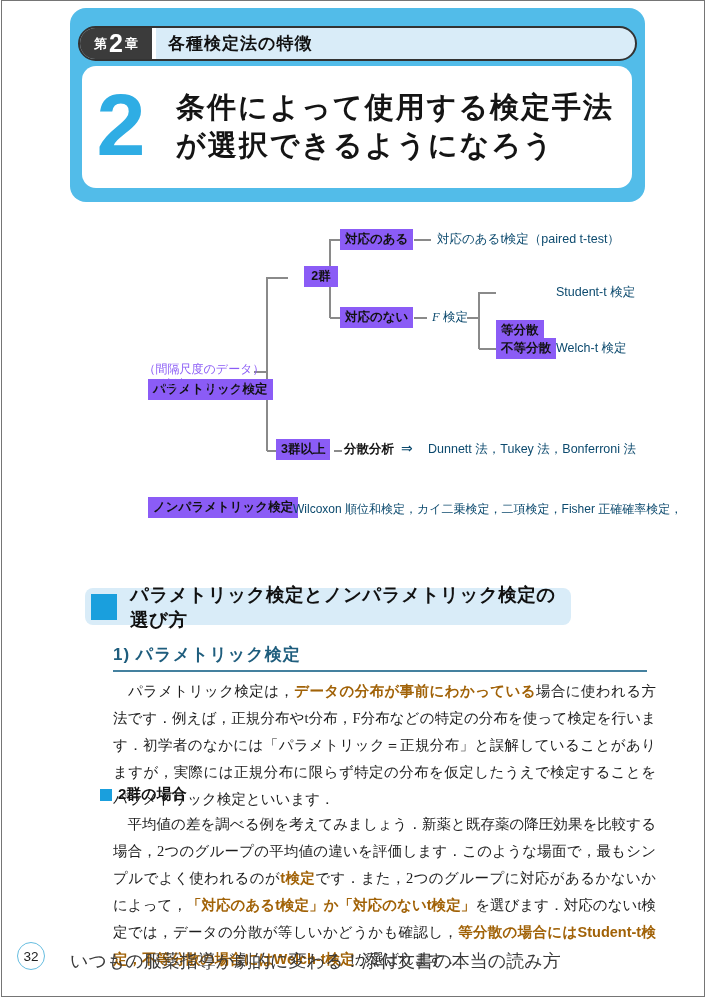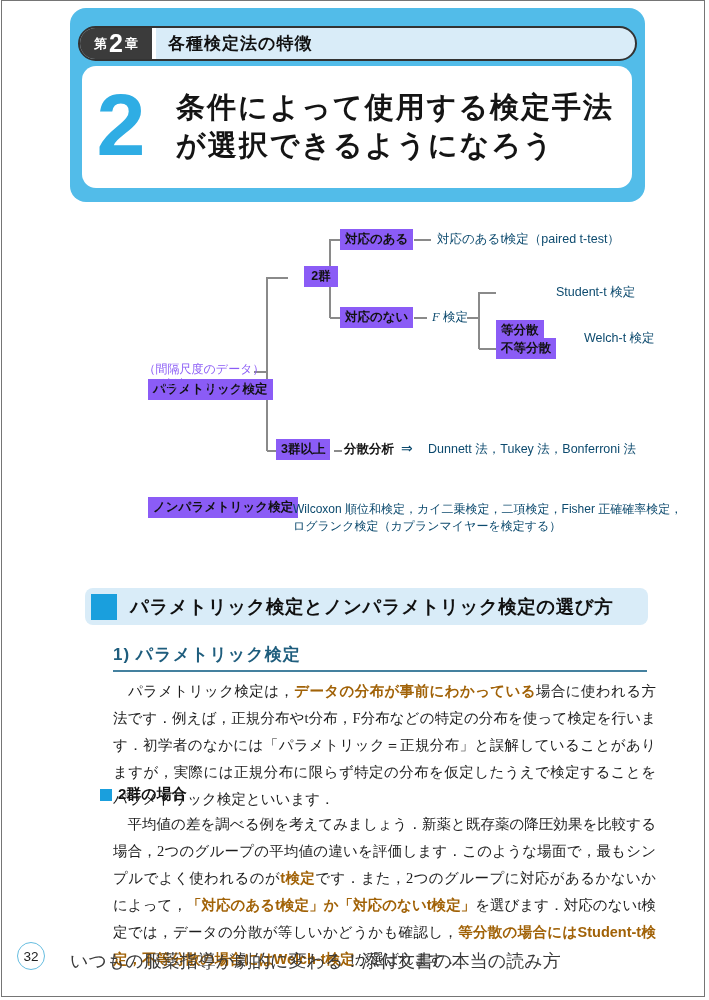--- a/index.html
+++ b/index.html
@@ -46,21 +46,21 @@
   .dtext { position:absolute; font-size:12.5px; color:#0c4a6e; white-space:nowrap; line-height:15px; }
   .dtext.bold { font-weight:bold; color:#111111; }
   .dtext.small { font-size:12px;text-align:center; }
   .dsub { position:absolute; font-size:12px; color:#8b5cf6; text-align:center;
     line-height:15px; white-space:nowrap; }
   .hl { position:absolute; height:1.5px; background:#8a8a8a; }
   .vl { position:absolute; width:1.5px; background:#8a8a8a; }
   .fital { font-style:italic; font-family:"Liberation Serif", serif; }
   
   .section-band {
-    position:absolute; left:85px; top:588px; width:563px; height:37px;
+    position:absolute; left:85px; top:588px; width:486px; height:37px;
     background:#d9ecf8; border-radius:8px; display:flex; align-items:center;
   }
   .section-square { width:26px; height:26px; background:#1a9fdd; margin-left:6px; flex:0 0 auto; }
   .section-title { font-size:18.5px; font-weight:bold; color:#111111; margin-left:13px; letter-spacing:0.5px; }
   .sub1-title { position:absolute; left:113px; top:643px; font-size:17px;
     font-weight:bold; color:#1e5d7d; letter-spacing:1px; }
   .sub1-rule { position:absolute; left:113px; top:670px; width:534px; height:2px; background:#44819f; }
   .para {
     position:absolute; left:113px; width:543px; font-family:"Liberation Serif", serif;
     font-size:14.5px; line-height:27px; color:#1c1c1c; text-align:justify;
@@ -129,28 +129,27 @@
       <div>（連続するデータ）</div>
     </div>
     <div class="dbox" style="left:288px;top:266px;min-width:34px;margin-left:16px;">2群</div>
     <div class="dbox" style="left:340px;top:229px;">対応のある</div>
     <div class="dtext" style="left:437px;top:232px;">対応のあるt検定（paired t-test）</div>
     <div class="dbox" style="left:340px;top:307px;text-align:right;">対応のない</div>
     <div class="dtext" style="left:432px;top:310px;"><span class="fital">F</span><span> 検定</span></div>
     <div class="dbox" style="left:496px;top:288px;margin-top:32px;">等分散</div>
     <div class="dtext" style="left:556px;top:285px;">Student-t 検定</div>
     <div class="dbox" style="left:496px;top:338px;">不等分散</div>
-    <div class="dtext" style="left:556px;top:331px;padding-left:28px;">Welch-t 検定</div>
+    <div class="dtext" style="left:556px;top:341px;">Welch-t 検定</div>
     <div class="dbox" style="left:276px;top:439px;">3群以上</div>
     <div class="dtext bold" style="left:344px;top:442px;">分散分析</div>
     <div class="dtext" style="left:401px;top:441px;font-size:14px;">⇒</div>
     <div class="dtext" style="left:428px;top:442px;">Dunnett 法，Tukey 法，Bonferroni 法</div>
     <div class="dbox" style="left:148px;top:497px;">ノンパラメトリック検定</div>
     <div class="dtext small" style="left:293px;top:502px;">Wilcoxon 順位和検定，カイ二乗検定，二項検定，Fisher 正確確率検定，</div>
-    <div class="dtext small" style="left:293px;top:519px;">ログランク検定（カプランマイヤーを検定する）</div>
   </div>
 
   <div class="section-band">
     <div class="section-square"></div>
     <div class="section-title">パラメトリック検定とノンパラメトリック検定の選び方</div>
   </div>
 
   <div class="sub1-title">1) パラメトリック検定</div>
   <div class="sub1-rule"></div>
 

